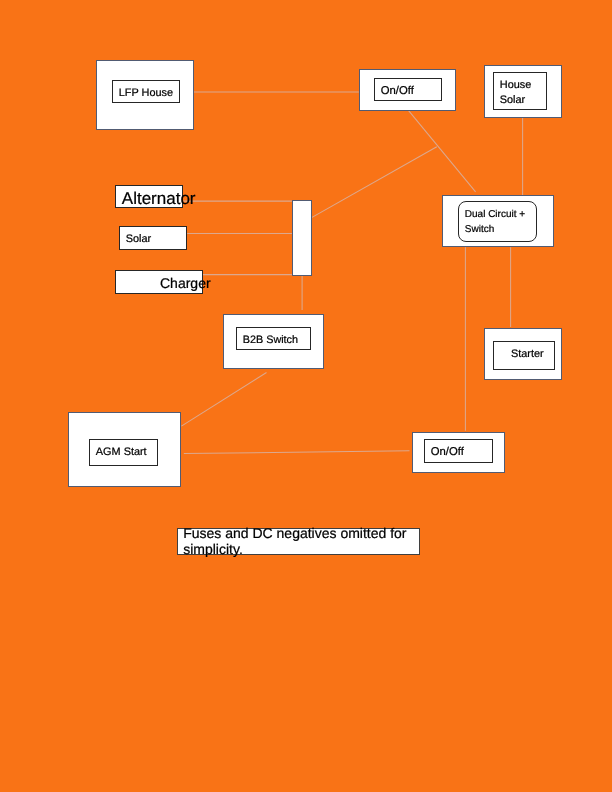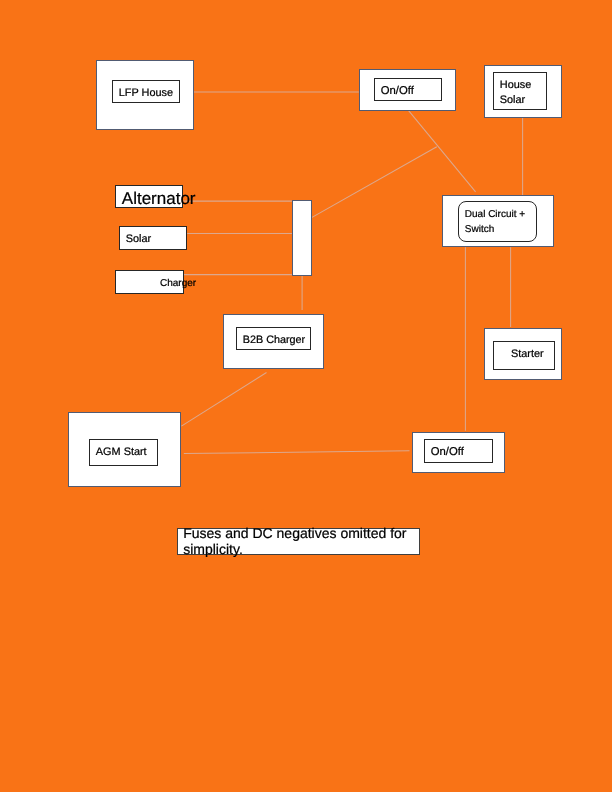--- a/index.html
+++ b/index.html
@@ -92,30 +92,30 @@
 
   <div class="enclosure" style="left: 358.8px; top: 68.8px; width: 97.1px; height: 41.8px;"></div>
   <div class="label" style="left: 373.9px; top: 78.2px; width: 68.3px; height: 23.4px; font-size: 11.3px;">On/Off</div>
 
   <div class="enclosure" style="left: 484.1px; top: 65.1px; width: 77.6px; height: 52.8px;"></div>
   <div class="label" style="left: 493px; top: 72.3px; width: 54px; height: 38.2px; font-size: 10.9px;">House
 Solar</div>
 
   <div class="label" style="left: 115.1px; top: 184.7px; width: 68.3px; height: 23.2px; font-size: 17px;">Alternator</div>
   <div class="label" style="left: 119px; top: 225.8px; width: 68.3px; height: 23.6px; font-size: 10.9px;">Solar</div>
-  <div class="label" style="left: 115.1px; top: 270px; width: 69px; height: 24.1px; font-size: 10px; padding-left: 44px;">Charger</div>
+  <div class="label" style="left: 115.1px; top: 270px; width: 88px; height: 24.1px; font-size: 14px; padding-left: 44px;">Charger</div>
 
   <div class="busbar" style="left: 291.9px; top: 200.1px; width: 20.2px; height: 75.7px;"></div>
 
   <div class="enclosure" style="left: 442.4px; top: 195.3px; width: 111.5px; height: 51.6px;"></div>
   <div class="label" style="left: 458.4px; top: 201px; width: 79px; height: 40.6px; font-size: 10px; border-radius: 8px;">Dual Circuit +
 Switch</div>
 
   <div class="enclosure" style="left: 222.5px; top: 313.8px; width: 101.9px; height: 54.9px;"></div>
-  <div class="label" style="left: 236.3px; top: 327px; width: 75.3px; height: 23.3px; font-size: 10.8px;">B2B Charger</div>
+  <div class="label" style="left: 236.3px; top: 327px; width: 75.3px; height: 23.3px; font-size: 10.8px;">B2B Switch</div>
 
   <div class="enclosure" style="left: 483.7px; top: 327.5px; width: 77.9px; height: 52.6px;"></div>
   <div class="label" style="left: 492.7px; top: 340.5px; width: 62.4px; height: 28.5px; font-size: 10.9px; padding-left: 17px;">Starter</div>
 
   <div class="enclosure" style="left: 67.7px; top: 412.1px; width: 113.2px; height: 75px;"></div>
   <div class="label" style="left: 88.9px; top: 438.5px; width: 68.9px; height: 26.6px; font-size: 10.9px;">AGM Start</div>
 
   <div class="enclosure" style="left: 411.8px; top: 431.8px; width: 93.1px; height: 41.4px;"></div>
   <div class="label" style="left: 424.3px; top: 439.3px; width: 68.7px; height: 23.8px; font-size: 11.3px;">On/Off</div>
 

